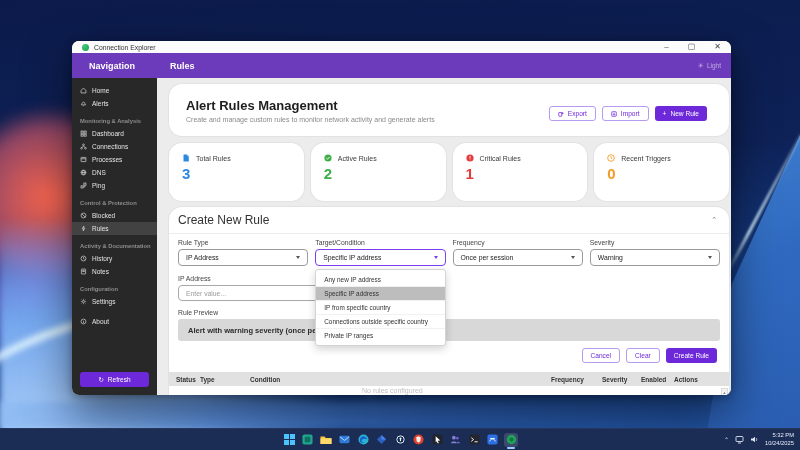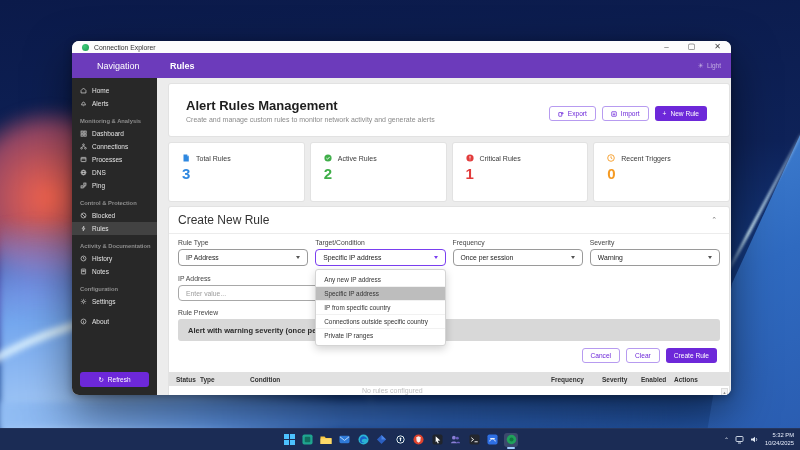--- a/index.html
+++ b/index.html
@@ -31,40 +31,40 @@
   .window { position:absolute; left:72px; top:41px; width:659px; height:354px;
      border-radius:7px; overflow:hidden; background:#fff;
      box-shadow:0 18px 45px rgba(0,0,0,.5), 0 2px 8px rgba(0,0,0,.3); }
   .titlebar { height:12px; background:#fcfcfc; display:flex; align-items:center; padding:0 10px; }
   .app-ico { width:7px; height:7px; border-radius:50%; background:radial-gradient(circle at 35% 35%,#3ecb7a,#1d9a50); margin-right:5px; }
   .titlebar .t-title { font-size:6.8px; color:#333; flex:1; }
   .win-controls { display:flex; align-items:center; gap:19px; color:#444; }
   .win-controls span { font-size:8px; line-height:8px; }
 
   .hdrbar { height:25px; background:#6c3bbb; display:flex; align-items:center; color:#fff; }
-  .hdr-nav { width:85px; padding-left:25px; font-weight:normal; font-size:9px; align-self:stretch; display:flex; align-items:center; }
+  .hdr-nav { width:85px; padding-left:17px; font-weight:bold; font-size:9px; align-self:stretch; display:flex; align-items:center; }
   .hdr-title { font-weight:bold; font-size:9px; margin-left:13px; flex:1; }
   .hdr-light { display:flex; align-items:center; gap:3px; margin-right:10px; color:rgba(255,255,255,.55); font-size:6.5px; }
   .sun { font-size:7px; }
 
   .winbody { display:flex; height:317px; }
 
   
   .sidebar { width:85px; background:#282828; color:#e3e3e3; padding-top:6px; position:relative; flex:none; }
   .side-item { height:13px; display:flex; align-items:center; gap:5px; padding-left:8px; font-size:6.5px; }
   .side-item svg { width:7px; height:7px; flex:none; stroke:#c9c9c9; }
   .side-item.active { background:#424242; }
   .side-item.gap-top { margin-top:7px; }
   .side-sec { font-size:5.8px; font-weight:bold; color:#8d8d8d; margin:8px 0 3px 8px; }
   .refresh-btn { position:absolute; bottom:8px; left:8px; right:8px; height:15px; background:#6d28d9; color:#fff;
      border-radius:3px; display:flex; align-items:center; justify-content:center; gap:4px; font-size:6.5px; }
 
   
   .main { flex:1; background:#ececec; padding:6px 2px 0 12px; position:relative; overflow:hidden; }
-  .card { background:#fff; border-radius:2px; box-shadow:0 0 0 1px rgba(0,0,0,.04); }
+  .card { background:#fff; border-radius:13px; box-shadow:0 0 0 1px rgba(0,0,0,.04); }
 
   .head-card { display:flex; justify-content:space-between; align-items:flex-start; padding:14px 12px 0 17px; height:52px; margin-bottom:7px; }
   .head-card h1 { font-size:13px; color:#1e1e1e; margin-bottom:3px; font-weight:bold; }
   .head-card p { font-size:7px; color:#8a8a8a; }
   .head-actions { display:flex; gap:6px; margin-top:8px; margin-right:10px; }
   .btn { display:flex; align-items:center; justify-content:center; gap:4px; height:15px; padding:0 8px; border-radius:3px; font-size:6.6px; white-space:nowrap; }
   .btn.outline { border:1px solid #b79bf0; color:#6d28d9; background:#fff; }
   .btn.solid { background:#6d28d9; color:#fff; }
   .btn svg { width:6px; height:6px; }
 

